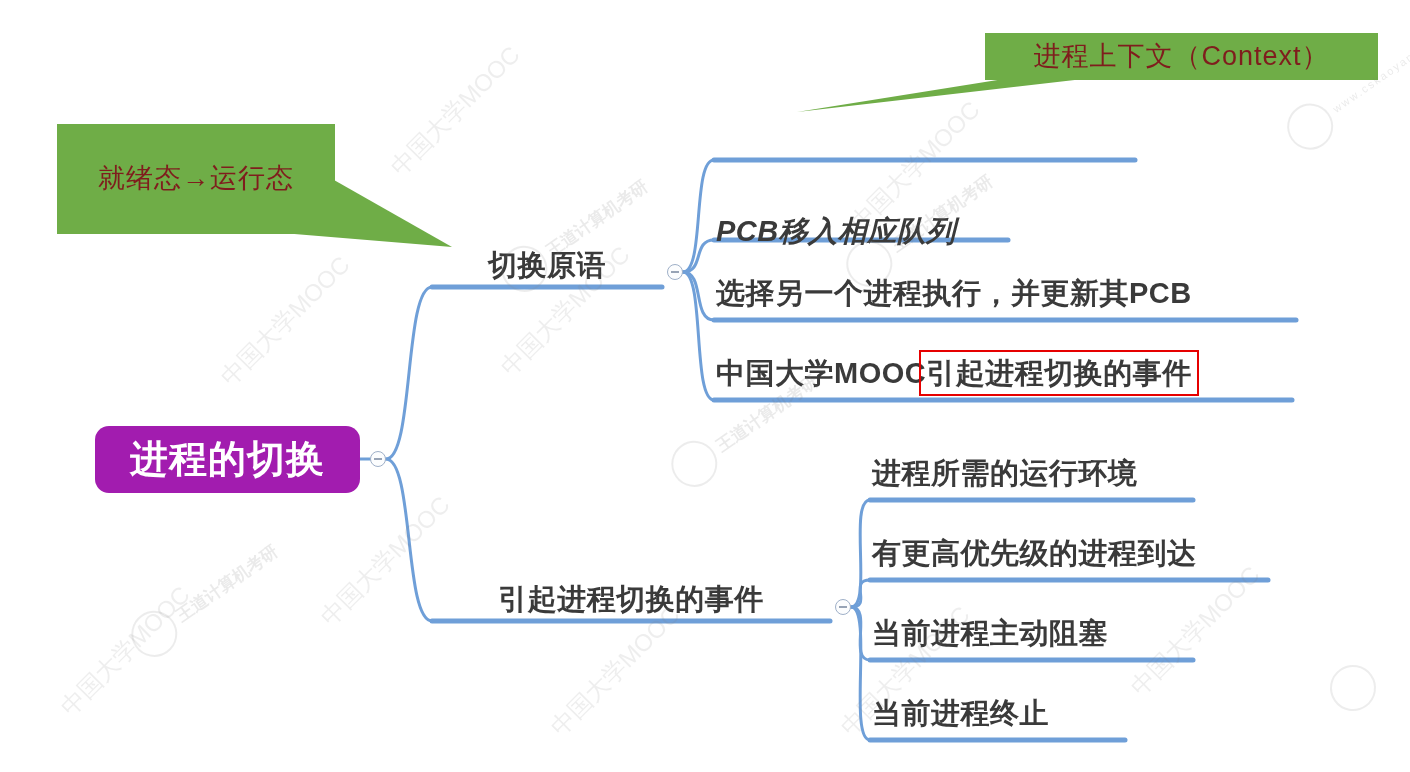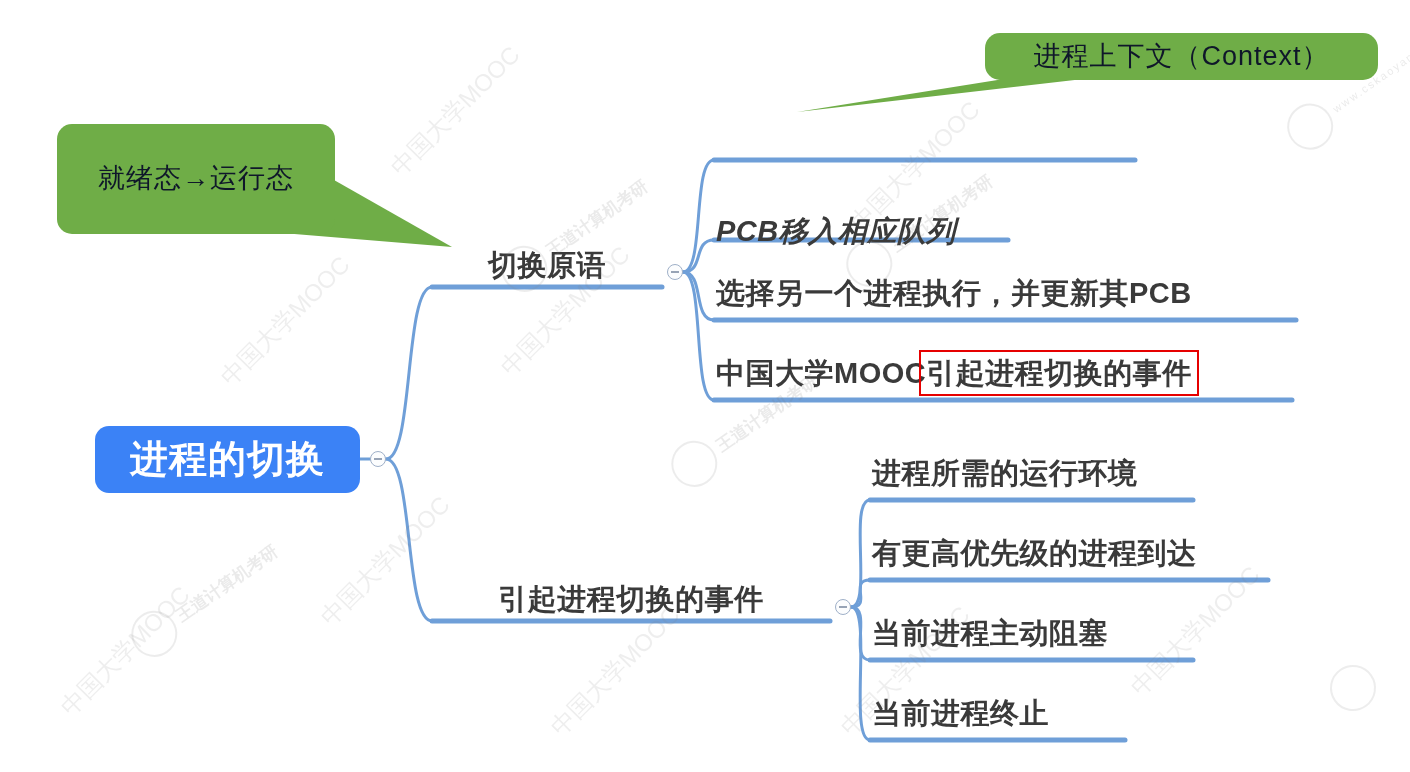--- a/index.html
+++ b/index.html
@@ -40,45 +40,44 @@
   .hl {
     outline: 2.5px solid #e60000;
     outline-offset: 5px;
   }
 
   .root-node {
     position: absolute;
     left: 95px; top: 426px;
     width: 265px; height: 67px;
     z-index: 2;
-    background: #3b82f6;
+    background: #a21caf;
     border-radius: 14px;
     color: #ffffff;
     font-weight: bold;
     font-size: 38px;
     display: flex;
     align-items: center;
     justify-content: center;
     letter-spacing: 1px;
   }
 
   
   .callout {
     position: absolute;
     z-index: 2;
     background: #6fad47;
-    color: #0f172a;
+    color: #7f1d1d;
     font-size: 27px;
     display: flex;
     flex-direction: column;
     align-items: center;
     justify-content: center;
     line-height: 1.4;
     letter-spacing: 1px;
-    border-radius: 15px;
   }
   .callout-context { left: 985px; top: 33px; width: 393px; height: 47px; }
   .callout-state   { left: 57px;  top: 124px; width: 278px; height: 110px; }
 
   
   .minus {
     position: absolute;
     z-index: 3;
     width: 16px; height: 16px;
     border: 1.5px solid #9fb0c8;

